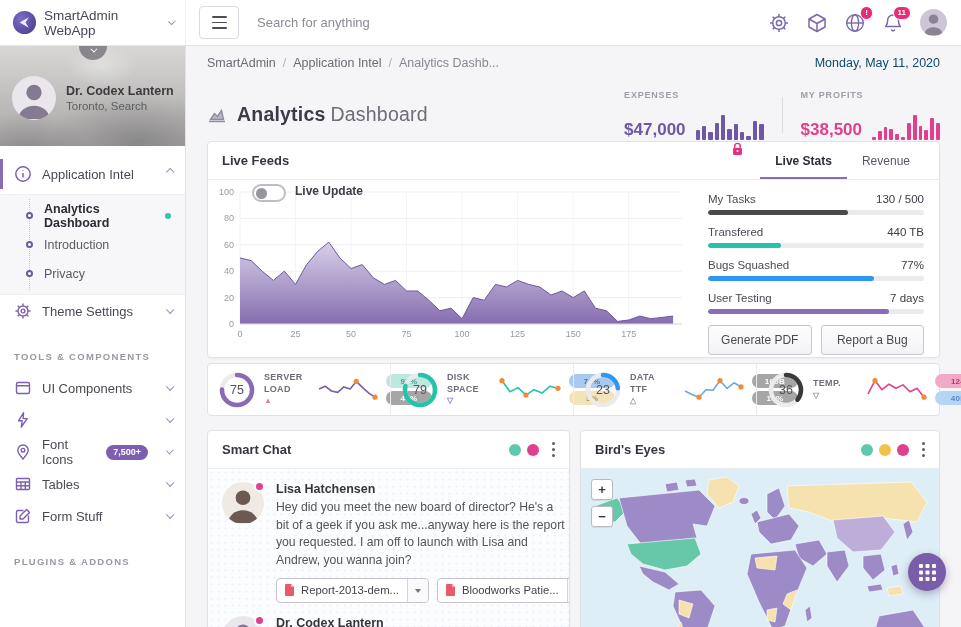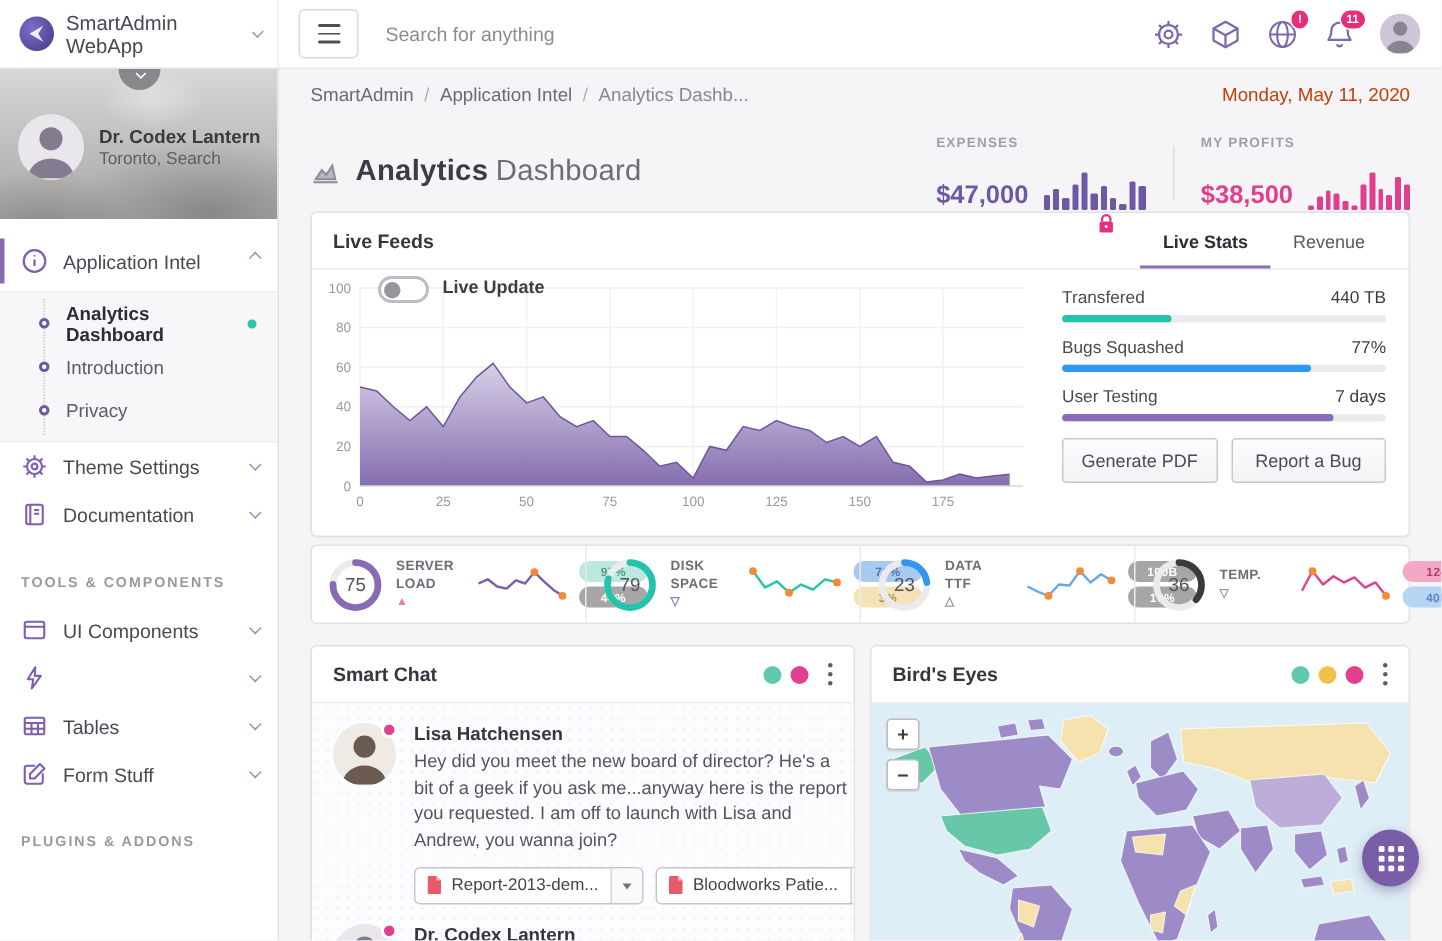--- a/index.html
+++ b/index.html
@@ -55,21 +55,21 @@
 .teal-dot{width:6px;height:6px;border-radius:50%;background:#35c3a9;margin-left:auto;margin-right:14px}
 .section{font-size:9.5px;letter-spacing:1.3px;color:#9a97a2;padding:24px 14px 10px;text-transform:uppercase;font-weight:bold}
 .badge-pill{margin-left:auto;background:#7c5fb0;color:#fff;font-size:9px;font-weight:bold;padding:2.5px 7px;border-radius:8px}
 
 
 main{position:absolute;left:186px;top:46px;right:0;bottom:0;overflow:hidden}
 .crumbrow{display:flex;align-items:center;height:34px;padding:0 21px;font-size:12.5px;color:#6d6a75}
 .crumb{cursor:pointer}
 .sep{margin:0 7px;color:#b3b0ba}
 .crumb.last{color:#8a8794;cursor:default}
-.date{margin-left:auto;color:#c2410c}
+.date{margin-left:auto;color:#0c4a6e}
 .subheader{display:flex;align-items:center;padding:8px 21px 0;gap:10px;height:61px}
 .title-icon{display:inline-flex;color:#908d9b}
 h1{font-size:19.5px;font-weight:normal;color:#6f6c78;letter-spacing:.2px}
 h1 b{color:#3e3b49;font-weight:bold;margin-right:5px}
 .kpis{margin-left:auto;display:flex;align-items:center;gap:18px}
 .kpi .klabel{font-size:9px;letter-spacing:.8px;color:#a09da8;font-weight:bold;margin-bottom:14px}
 .krow{display:flex;align-items:flex-end;gap:10px}
 .kval{font-size:17px;font-weight:bold}
 .kbars{display:flex;align-items:flex-end;gap:2px;height:26px;width:68px}
 .kbars i{flex:1;border-radius:1px;min-height:2px}
@@ -249,49 +249,50 @@
         <span class="nicon">
           <svg viewBox="0 0 18 18" fill="none" stroke="currentColor" stroke-width="1.4">
               <circle cx="9" cy="9" r="5"></circle>
               <circle cx="9" cy="9" r="1.9"></circle>
               <path d="M14.2 9 H16.5 M12.7 12.7 L14.3 14.3 M9 14.2 V16.5 M5.3 12.7 L3.7 14.3 M3.8 9 H1.5 M5.3 5.3 L3.7 3.7 M9 3.8 V1.5 M12.7 5.3 L14.3 3.7"></path>
             </svg>
         </span>
         <span>Theme Settings</span>
         <span class="chev down"></span>
       </div>
-      <div class="nav-item">
-        <span class="nicon">
-          <svg viewBox="0 0 18 18" fill="none" stroke="currentColor" stroke-width="1.4">
-              <rect x="3.5" y="2.5" width="11" height="13" rx="1.5"></rect>
-              <path d="M6.2 2.5 V15.5 M8.7 6 H12 M8.7 8.5 H12"></path>
-            </svg>
-        </span>
-        <span>Documentation</span>
-        <span class="chev down"></span>
-      </div>
       <div class="section">Tools &amp; Components</div>
       <div class="nav-item">
         <span class="nicon">
           <svg viewBox="0 0 18 18" fill="none" stroke="currentColor" stroke-width="1.4">
               <rect x="2.5" y="3.5" width="13" height="11" rx="1.5"></rect>
               <path d="M2.5 6.8 H15.5 M5 5.2 h.01 M7 5.2 h.01"></path>
             </svg>
         </span>
         <span>UI Components</span>
         <span class="chev down"></span>
       </div>
       <div class="nav-item">
         <span class="nicon">
           <svg viewBox="0 0 18 18" fill="none" stroke="currentColor" stroke-width="1.4" stroke-linejoin="round">
               <path d="M9.5 1.8 L4.5 9.8 H8.2 L7.2 16 L13.2 7.6 H9.2 Z"></path>
             </svg>
         </span>
         <span></span>
         <span class="chev down"></span>
+      </div>
+      <div class="nav-item">
+        <span class="nicon">
+          <svg viewBox="0 0 18 18" fill="none" stroke="currentColor" stroke-width="1.4">
+              <path d="M9 16 C6.2 12.4 3.8 10.2 3.8 7.2 a5.2 5.2 0 1 1 10.4 0 C14.2 10.2 11.8 12.4 9 16 Z"></path>
+              <circle cx="9" cy="7.2" r="1.8"></circle>
+            </svg>
+        </span>
+        <span>Font Icons</span>
+        <span class="badge-pill">7,500+</span>
+        <span class="chev down fixed"></span>
       </div>
       <div class="nav-item">
         <span class="nicon">
           <svg viewBox="0 0 18 18" fill="none" stroke="currentColor" stroke-width="1.4">
               <rect x="2.5" y="3.5" width="13" height="11" rx="1"></rect>
               <path d="M2.5 7 H15.5 M2.5 10.8 H15.5 M7 7 V14.5 M11.3 7 V14.5"></path>
             </svg>
         </span>
         <span>Tables</span>
         <span class="chev down"></span>
@@ -431,20 +432,29 @@
                 <line x1="412.69346733668345" y1="8" x2="412.69346733668345" y2="140" stroke="#f3f2f5"></line>
                 <text x="412.69346733668345" y="153" font-size="9" fill="#9b98a3" text-anchor="middle" font-family="Liberation Sans, sans-serif">175</text>
     <path d="M24.0,140 L24.0,74.0 L35.1,76.6 L46.2,87.2 L57.3,96.4 L68.4,87.2 L79.5,100.4 L90.6,80.6 L101.7,67.4 L112.8,58.2 L123.9,74.0 L135.1,84.6 L146.2,80.6 L157.3,93.8 L168.4,100.4 L179.5,96.4 L190.6,107.0 L201.7,107.0 L212.8,116.2 L223.9,126.8 L235.0,124.2 L246.1,134.7 L257.2,113.6 L268.3,116.2 L279.4,100.4 L290.5,103.0 L301.6,96.4 L312.7,100.4 L323.8,103.0 L335.0,111.0 L346.1,107.0 L357.2,113.6 L368.3,107.0 L379.4,124.2 L390.5,126.8 L401.6,137.4 L412.7,136.0 L423.8,132.1 L434.9,134.7 L446.0,133.4 L457.1,132.1 L457.1,140 Z" fill="url(#ag)" opacity=".95"></path>
     <path d="M24.0,74.0 L35.1,76.6 L46.2,87.2 L57.3,96.4 L68.4,87.2 L79.5,100.4 L90.6,80.6 L101.7,67.4 L112.8,58.2 L123.9,74.0 L135.1,84.6 L146.2,80.6 L157.3,93.8 L168.4,100.4 L179.5,96.4 L190.6,107.0 L201.7,107.0 L212.8,116.2 L223.9,126.8 L235.0,124.2 L246.1,134.7 L257.2,113.6 L268.3,116.2 L279.4,100.4 L290.5,103.0 L301.6,96.4 L312.7,100.4 L323.8,103.0 L335.0,111.0 L346.1,107.0 L357.2,113.6 L368.3,107.0 L379.4,124.2 L390.5,126.8 L401.6,137.4 L412.7,136.0 L423.8,132.1 L434.9,134.7 L446.0,133.4 L457.1,132.1" fill="none" stroke="#6e569e" stroke-width="1"></path>
     <line x1="24" y1="140" x2="466" y2="140" stroke="#dcdae1"></line>
               </svg></div>
         </div>
         <div class="feed-stats">
           <div>
             <div class="stat-line">
+                <span>My Tasks</span>
+                <span class="sv">130 / 500</span>
+              </div>
+            <div class="track">
+                <div class="fill" style="width: 65%; background: rgb(74, 74, 74);"></div>
+              </div>
+          </div>
+          <div>
+            <div class="stat-line">
                 <span>Transfered</span>
                 <span class="sv">440 TB</span>
               </div>
             <div class="track">
                 <div class="fill" style="width: 34%; background: rgb(35, 196, 171);"></div>
               </div>
           </div>
           <div>
             <div class="stat-line">
                 <span>Bugs Squashed</span>

